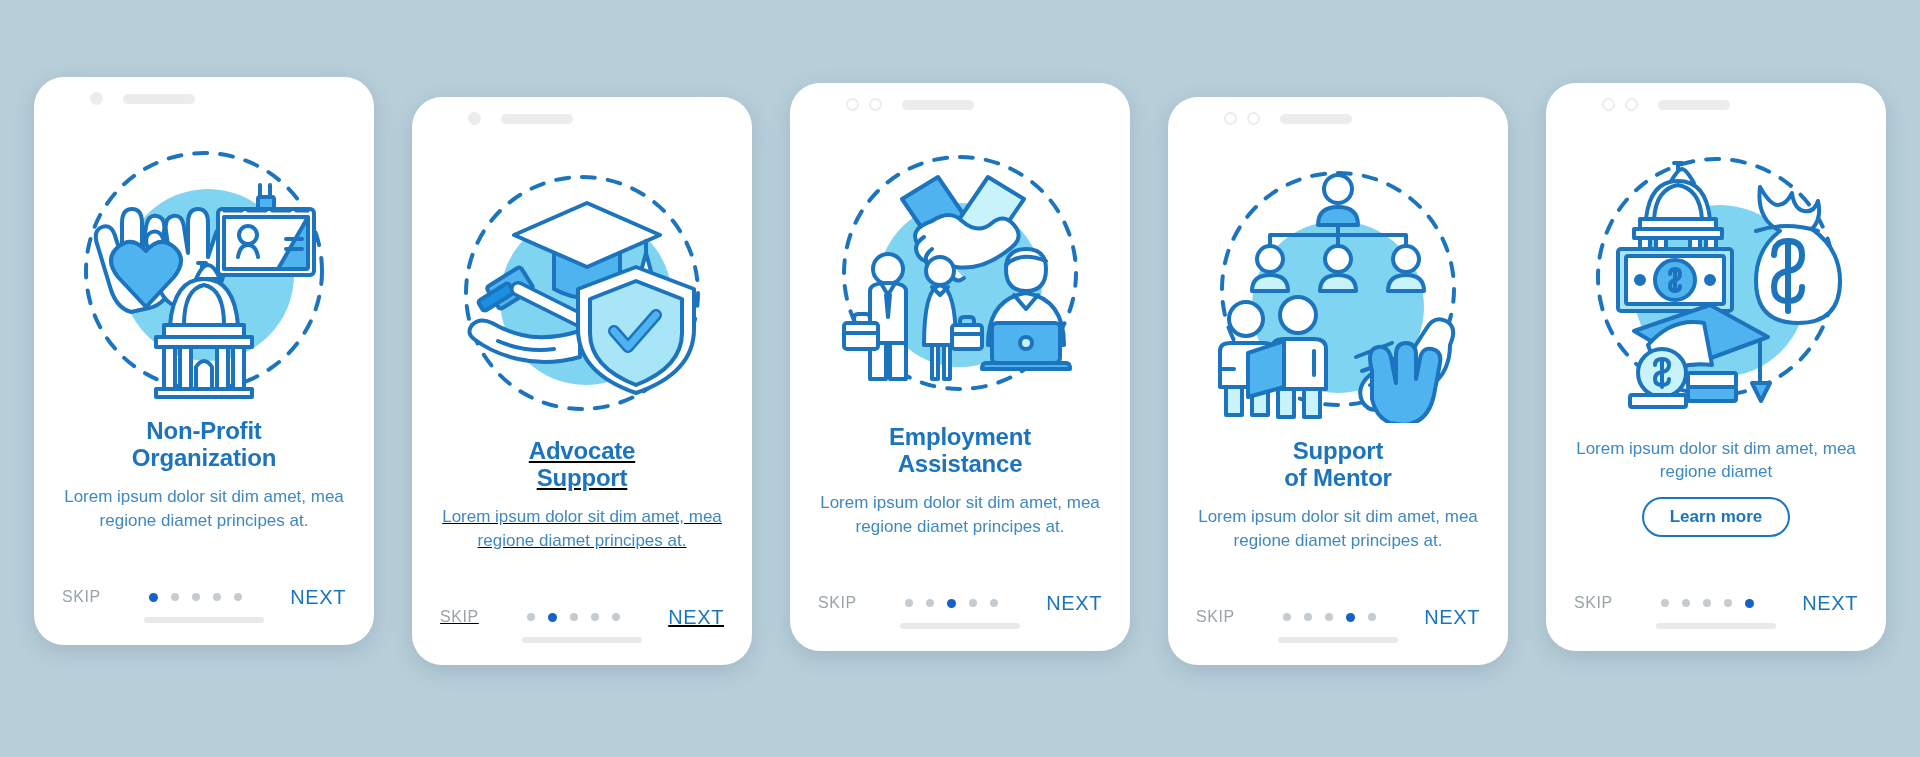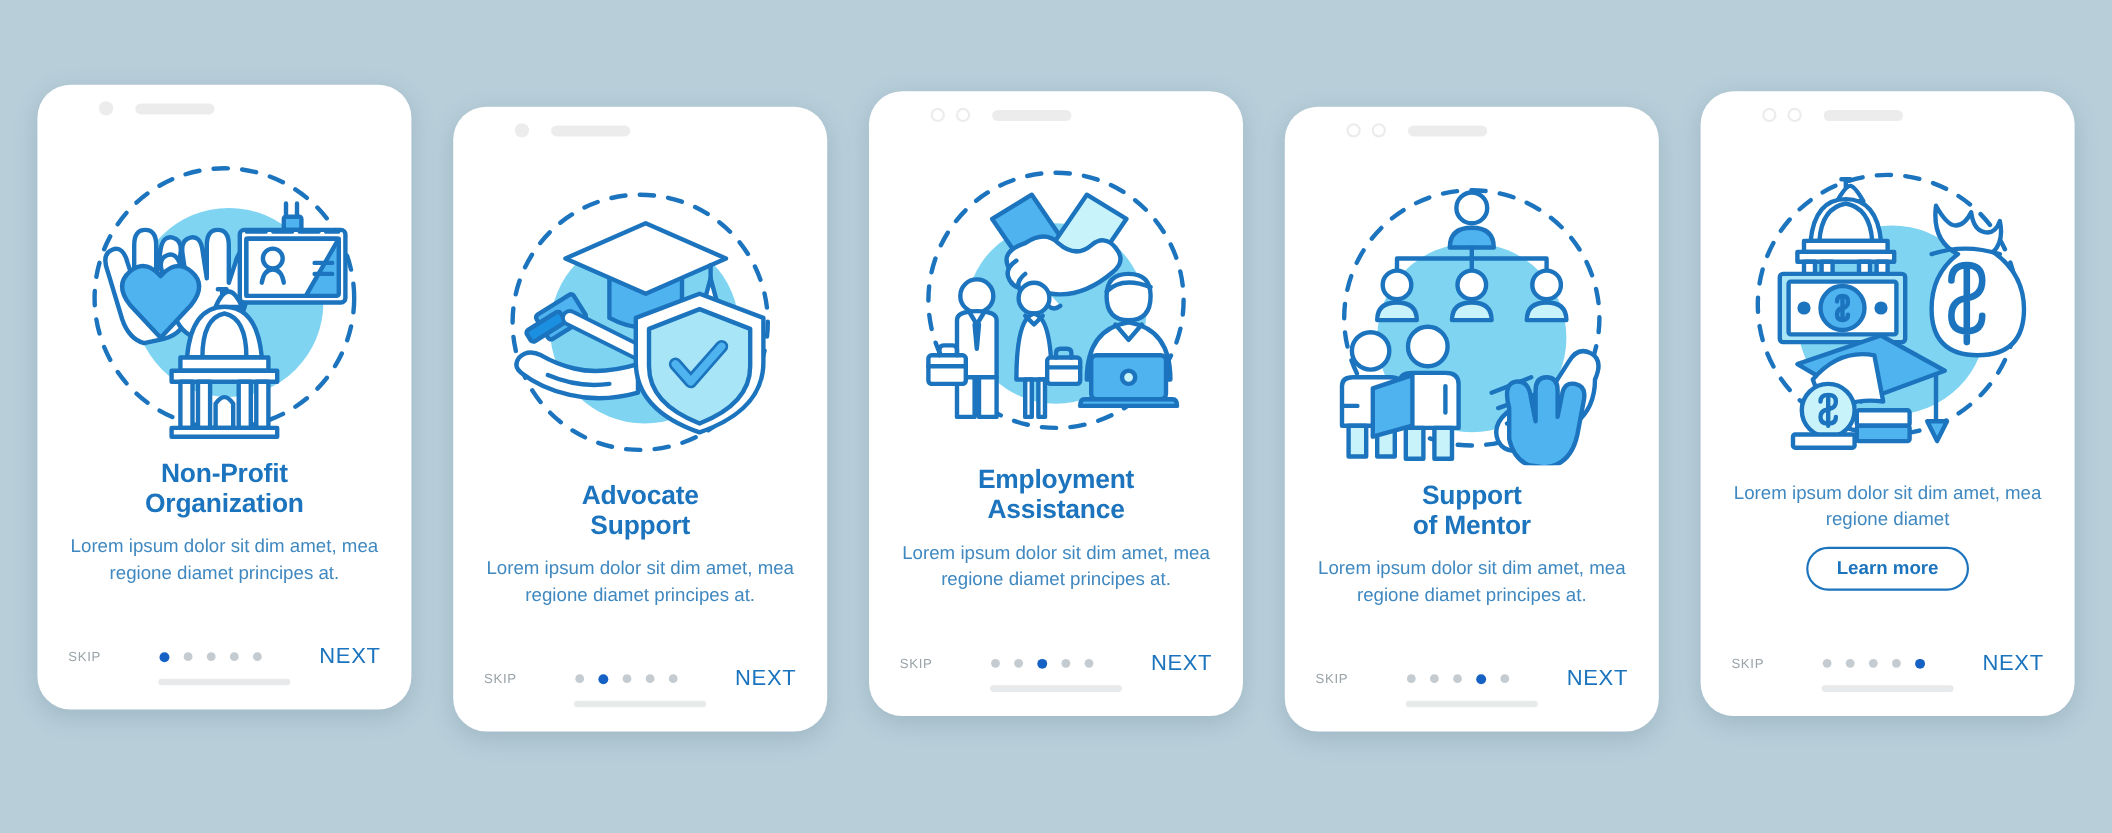--- a/index.html
+++ b/index.html
@@ -97,21 +97,21 @@
   .navrow {
     width:284px;
     margin-top:auto;
     margin-bottom:8px;
     display:flex;
     align-items:center;
     justify-content:space-between;
   }
   .skip {
     color:#9aa3a8;
-    font-size:12px;
+    font-size:16px;
     letter-spacing:.6px;
     cursor:pointer;
   }
   .next {
     color:#1b74bd;
     font-size:20px;
     letter-spacing:.6px;
     cursor:pointer;
   }
   .dots { display:flex; align-items:center; gap:13px; }
@@ -120,21 +120,21 @@
 
   .homebar {
     width:120px; height:6px; border-radius:3px;
     background:#e7e9ea;
     margin-bottom:22px;
     flex:0 0 auto;
   }
 
   
   .phone.s1 { height:568px; margin-top:-36px; }
-  .phone.s2 { height:568px; margin-top:4px; }
+  .phone.s2 { height:568px; margin-top:4px;text-decoration:underline; }
   .phone.s3 { height:568px; margin-top:-24px; }
   .phone.s4 { height:568px; margin-top:4px; }
   .phone.s5 { height:568px; margin-top:-24px; }
 </style>
 </head>
 <body style="background: rgb(184, 207, 218);">
 
 <div class="board">
 
   <div class="phone s1">

